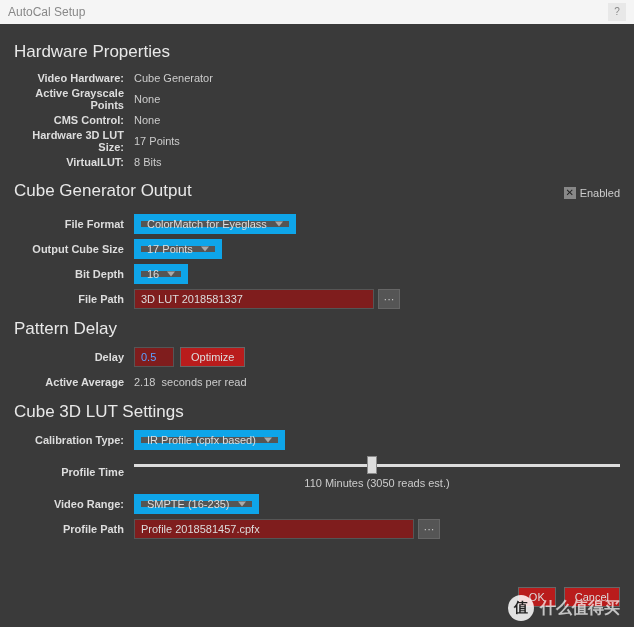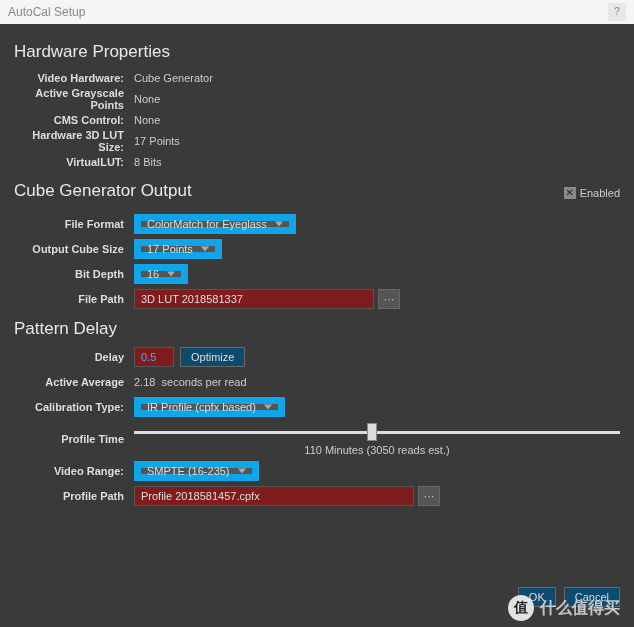--- a/index.html
+++ b/index.html
@@ -111,21 +111,21 @@
   .browse-btn {
     width: 22px; height: 20px;
     background: #555;
     border: 1px solid #666;
     color: #ccc;
     margin-left: 4px;
     display: inline-flex; align-items: center; justify-content: center;
     font-size: 11px;
   }
   .button {
-    background: #0c4a6e;
+    background: #b91c1c;
     border: 1px solid #666;
     color: #ddd;
     height: 20px;
     padding: 0 10px;
     font-size: 11px;
     display: inline-flex; align-items: center;
   }
   .slider-track {
     position: relative;
     height: 20px;
@@ -256,20 +256,21 @@
     <div class="button" style="margin-left:6px">Optimize</div>
   </div>
 
   <div class="form-row">
     <div class="form-label">Active Average</div>
     <div class="form-value">
       <span>2.18</span>&nbsp;&nbsp;<span>seconds per read</span>
     </div>
   </div>
 
+  <div class="section-title">Cube 3D LUT Settings</div>
 
   <div class="form-row">
     <div class="form-label">Calibration Type:</div>
     <div class="select" style="min-width:140px">
       <span>IR Profile (cpfx based)</span>
     </div>
   </div>
 
   <div class="form-row">
     <div class="form-label">Profile Time</div>

